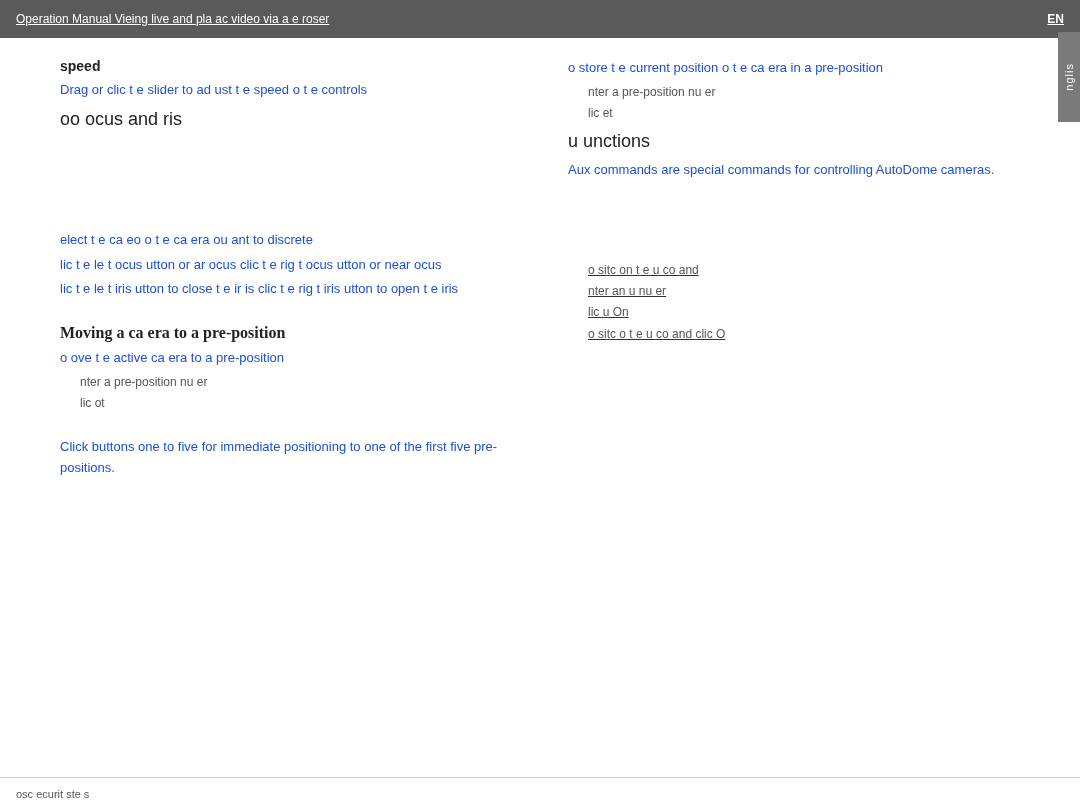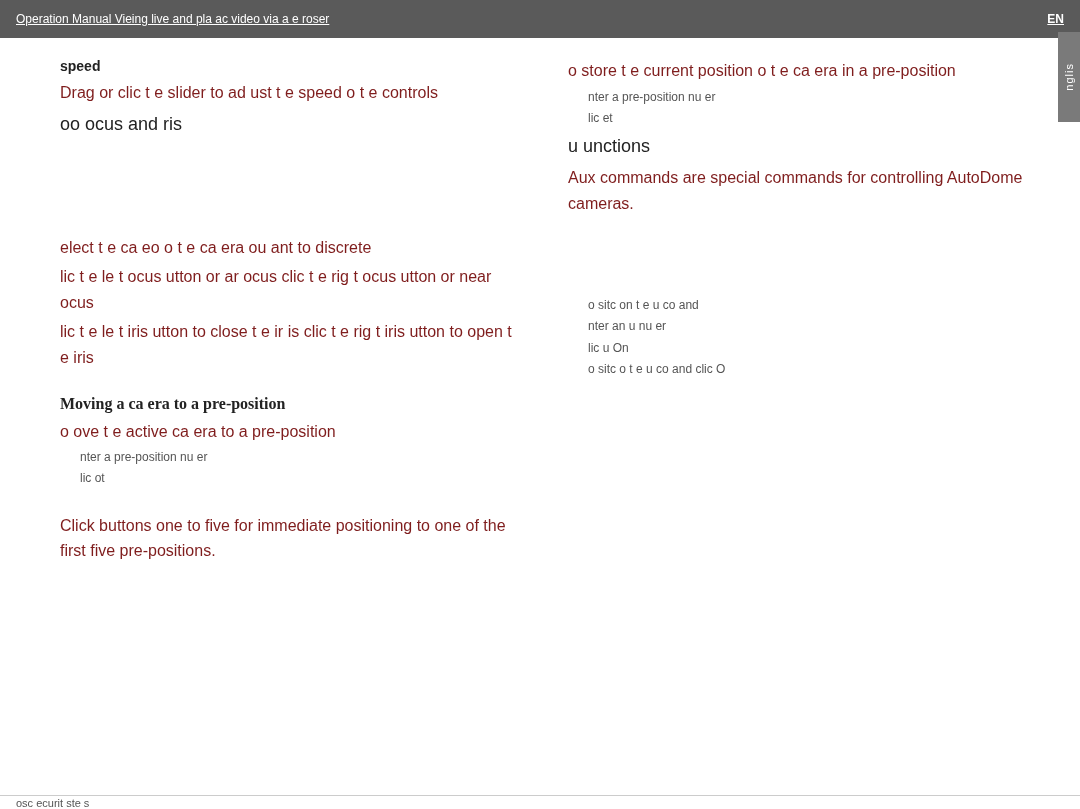--- a/index.html
+++ b/index.html
@@ -92,22 +92,22 @@
     }
 
     .section-subtitle {
       font-size: 18px;
       font-weight: normal;
       color: #222;
       margin-bottom: 6px;
     }
 
     .body-text {
-      font-size: 16px;
-      color: #7f1d1d;
+      font-size: 13px;
+      color: #1d4ed8;
       line-height: 1.6;
       margin-bottom: 4px;
     }
 
     .body-text-indent {
       font-size: 12px;
       color: #555;
       line-height: 1.6;
       margin-left: 20px;
       margin-bottom: 2px;
@@ -125,21 +125,21 @@
     .footer-bar {
       position: absolute;
       bottom: 0;
       left: 0;
       right: 0;
       border-top: 1px solid #ccc;
       background: #fff;
       padding: 6px 16px;
       font-size: 11px;
       color: #555;
-      height: 14px;
+      height: 32px;
       display: flex;
       align-items: center;
     }
   </style>
 </head>
 <body>
 
 <div class="header-bar">
   <span class="header-title">Operation Manual  Vieing live    and pla ac  video via a e   roser</span>
   <span class="header-lang">EN</span>
@@ -186,21 +186,21 @@
 
     <div>
       <div class="body-text">o store t e current position o  t e ca era in a pre-position</div>
       <div class="body-text-indent">nter a pre-position nu  er</div>
       <div class="body-text-indent">lic   et</div>
     </div>
 
     <div class="section-gap">
       <div class="section-subtitle">u  unctions</div>
       <div class="body-text section-gap">Aux commands are special commands for controlling AutoDome  cameras.</div>
-      <div style="margin-top: 80px;">
+      <div style="margin-top: 80px; text-decoration: underline;">
         <div class="body-text-indent">o sitc  on t e  u co  and</div>
         <div class="body-text-indent">nter an  u nu  er</div>
         <div class="body-text-indent">lic   u On</div>
         <div class="body-text-indent">o sitc  o  t e  u co  and  clic  O</div>
       </div>
     </div>
 
   </div>
 
 </div>

